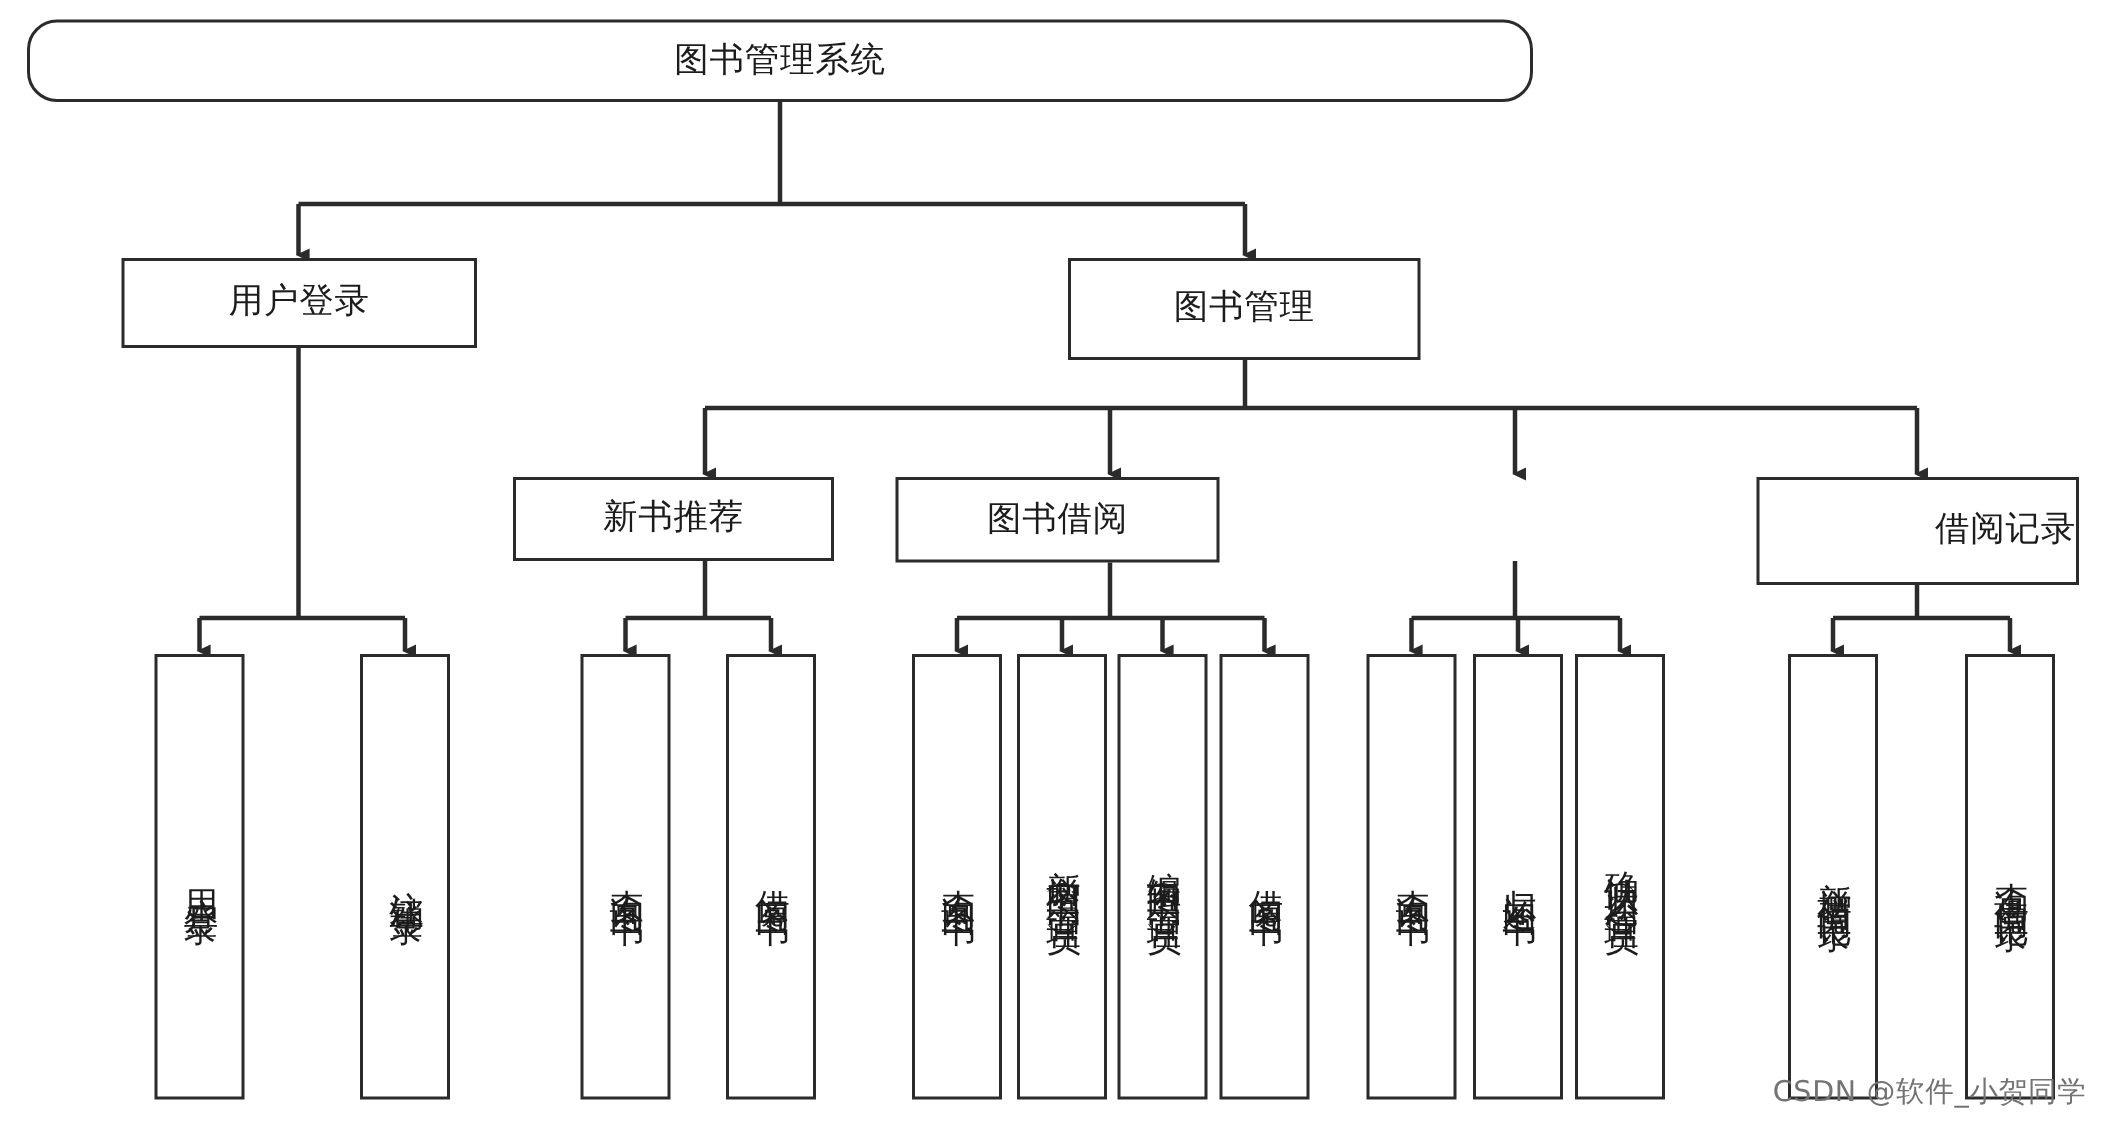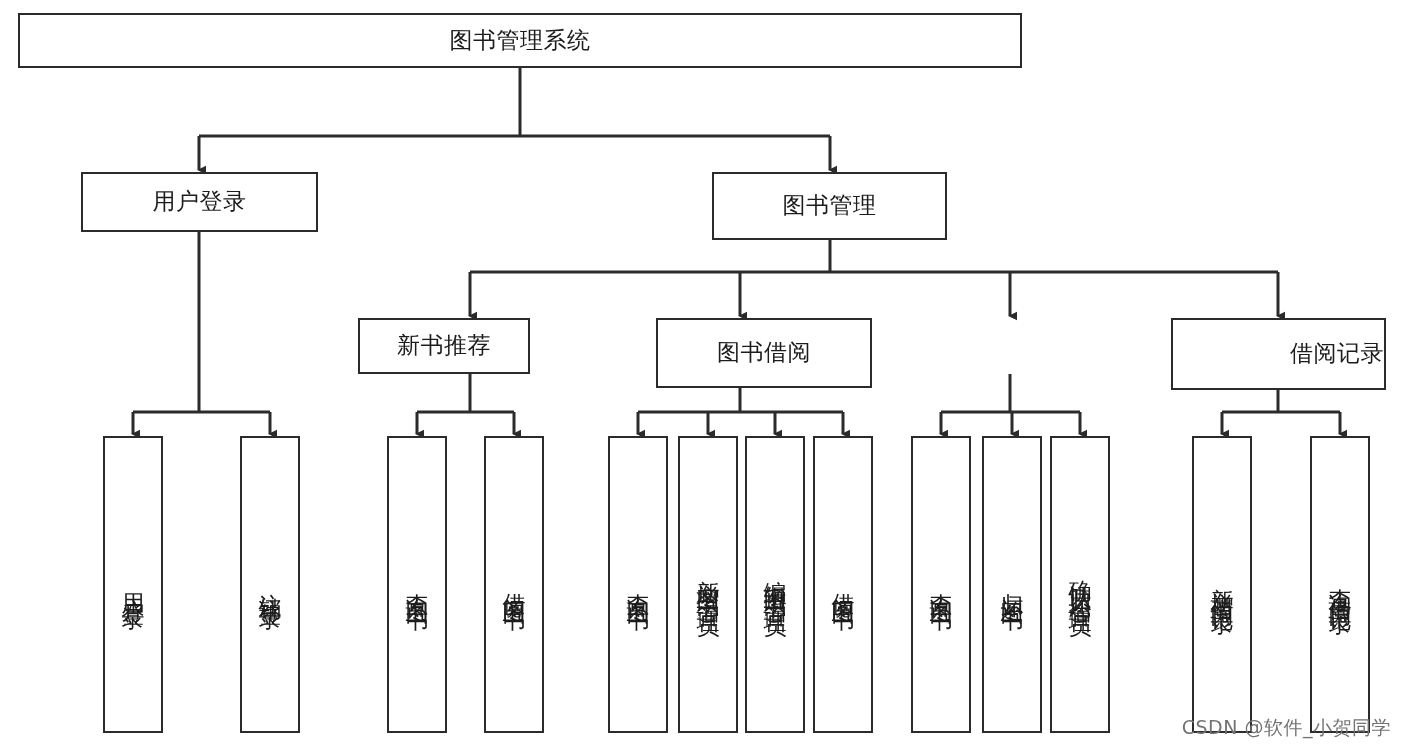--- a/index.html
+++ b/index.html
@@ -37,20 +37,21 @@
     color: #1c1c1c;
   }
   .node-h {
     font-size: 23px;
     letter-spacing: 0.5px;
     line-height: 1.1;
     white-space: nowrap;
   }
   .node-root {
     font-size: 24px;
+    border-radius: 20px;
   }
   .leaf {
     position: absolute;
     box-sizing: border-box;
     border: 2.5px solid #2b2b2b;
     background: #ffffff;
     display: flex;
     align-items: flex-start;
     justify-content: center;
     overflow: hidden;
@@ -137,24 +138,24 @@
     <span class="node-h">图书管理系统</span>
   </div>
 
   <div class="node" style="left: 81px; top: 172px; width: 237px; height: 60px;">
     <span class="node-h">用户登录</span>
   </div>
   <div class="node" style="left: 712px; top: 172px; width: 235px; height: 68px;">
     <span class="node-h">图书管理</span>
   </div>
 
-  <div class="node" style="left: 358px; top: 318px; width: 172px; height: 56px;">
+  <div class="node" style="left: 342px; top: 318px; width: 214px; height: 56px;">
     <span class="node-h">新书推荐</span>
   </div>
-  <div class="node" style="left: 656px; top: 318px; width: 216px; height: 70px;">
+  <div class="node" style="left: 597px; top: 318px; width: 216px; height: 57px;">
     <span class="node-h">图书借阅</span>
   </div>
   <div class="node" style="left: 1171px; top: 318px; width: 215px; height: 72px; justify-content: flex-end;">
     <span class="node-h">借阅记录</span>
   </div>
 
   <div class="leaf" style="left: 103px; top: 436px; width: 60px; height: 297px;">
     <span class="vtext">用户登录</span>
   </div>
   <div class="leaf" style="left: 240px; top: 436px; width: 60px; height: 297px;">

